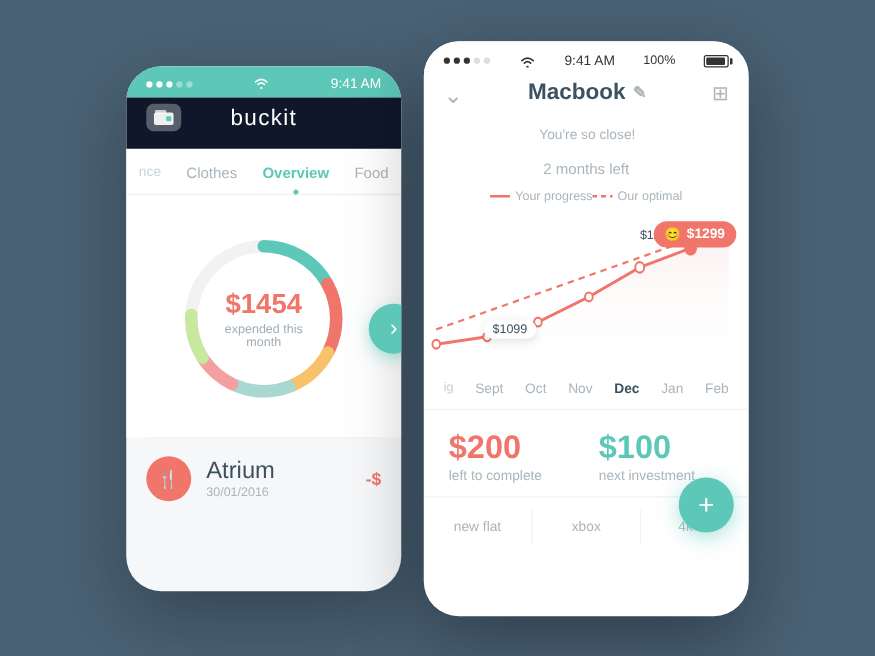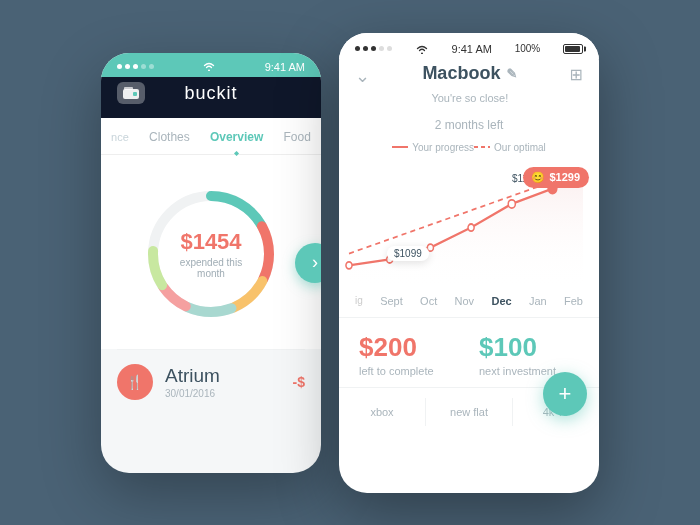--- a/index.html
+++ b/index.html
@@ -279,21 +279,21 @@
       align-items: center;
       justify-content: center;
       gap: 6px;
     }
 
     .edit-icon { color: #aab5bc; font-size: 13px; }
 
     .detail-subtitle {
       font-size: 11px;
       color: #aab5bc;
-      margin-top: 8px;
+      margin-top: 18px;
     }
 
     .grid-icon { color: #aab5bc; font-size: 16px; margin-top: 2px; }
 
     .months-left {
       text-align: center;
       font-size: 12px;
       color: #aab5bc;
       padding: 4px 0 10px;
     }
@@ -635,22 +635,22 @@
       </div>
       <div class="stat-block">
         <div class="stat-amount teal">$100</div>
         <div class="stat-label">next investment</div>
       </div>
     </div>
 
     <div class="divider-h2"></div>
 
     <div class="bottom-row">
+      <div class="bottom-item">new flat</div>
       <div class="bottom-item">xbox</div>
-      <div class="bottom-item">new flat</div>
       <div class="bottom-item" style="border-right:none;">4k Tv</div>
 
       <div class="fab-button">
         <span>+</span>
       </div>
     </div>
 
   </div>
 </div>
 

